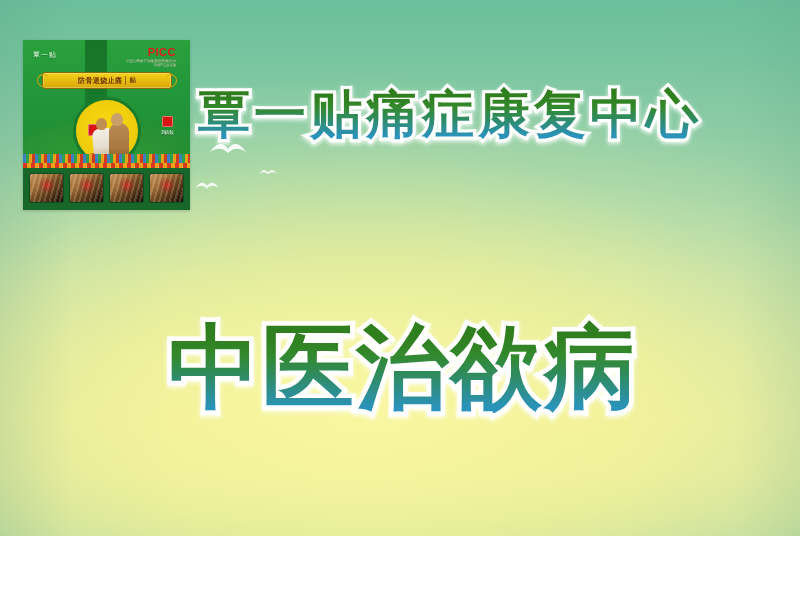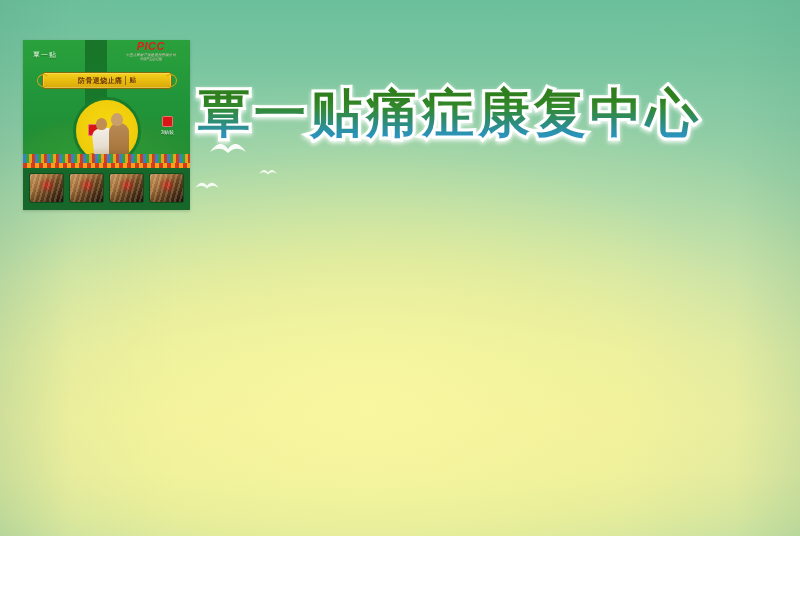--- a/index.html
+++ b/index.html
@@ -83,24 +83,23 @@
     position: absolute;
     left: 10px; top: 10px;
     color: #eafbe6;
     font-size: 7px;
     letter-spacing: 1px;
     text-shadow: 0 1px 1px rgba(0,0,0,0.35);
     white-space: nowrap;
   }
   .pkg-picc {
     position: absolute;
-    right: 14px; top: 1px;
-    text-align: center;
+    right: 14px; top: 7px;
+    text-align: right;
     line-height: 1;
-    font-style: italic;
   }
   .pkg-picc .picc-word {
     color: #e21b1b;
     font-weight: bold;
     font-size: 11px;
     letter-spacing: 0.5px;
     font-family: "Liberation Sans", sans-serif;
   }
   .pkg-picc .picc-sub {
     color: #f0c6c6;
@@ -287,21 +286,21 @@
   
   .title {
     position: absolute;
     left: 198px;
     top: 88px;
     font-size: 52px;
     line-height: 1;
     font-weight: bold;
     letter-spacing: 4px;
     white-space: nowrap;
-    font-family: Liberation Serif, serif;
+    font-family: Liberation Sans, sans-serif;
   }
   .big-line {
     position: absolute;
     font-size: 92px;
     line-height: 1;
     font-weight: bold;
     letter-spacing: 2px;
     white-space: nowrap;
     font-family: "DejaVu Sans", "Liberation Sans", sans-serif;
   }
@@ -424,15 +423,21 @@
   </div>
 
   <div class="title">
     <span class="grad-text">
       <span class="stroke">覃一贴痛症康复中心</span>
       <span class="fill">覃一贴痛症康复中心</span>
     </span>
   </div>
 
 
+  <div class="big-line line2">
+    <span class="grad-text">
+      <span class="stroke">中医治欲病</span>
+      <span class="fill">中医治欲病</span>
+    </span>
+  </div>
 
 
 </div>
 
 </body></html>

